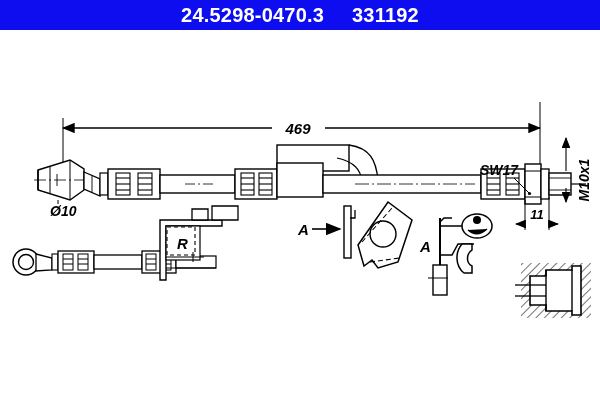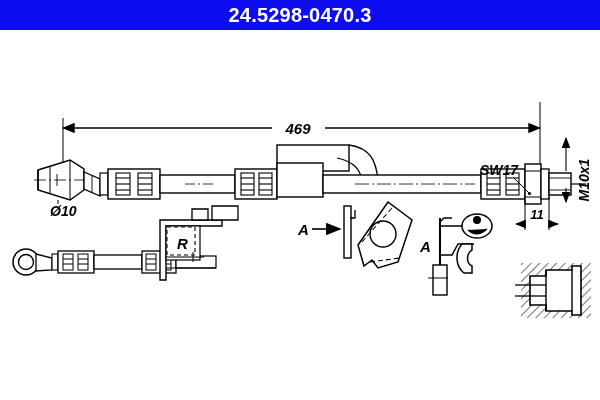--- a/index.html
+++ b/index.html
@@ -36,20 +36,21 @@
   .lbl-15{font-size:15px;}
 </style>
 </head>
 <body>
 
 <div id="sheet">
 
   <div class="banner">
     <div class="banner-inner">
       <span class="banner-text">24.5298-0470.3</span>
+      <span class="banner-text">331192</span>
     </div>
   </div>
 
   <div class="drawing">
     <svg width="600" height="370" viewBox="0 0 600 370" xmlns="http://www.w3.org/2000/svg">
 
       <defs>
         <marker id="arrEnd" markerWidth="10" markerHeight="8" refX="9" refY="4" orient="auto">
           <path d="M0,0 L10,4 L0,8 z" fill="#000"></path>
         </marker>

